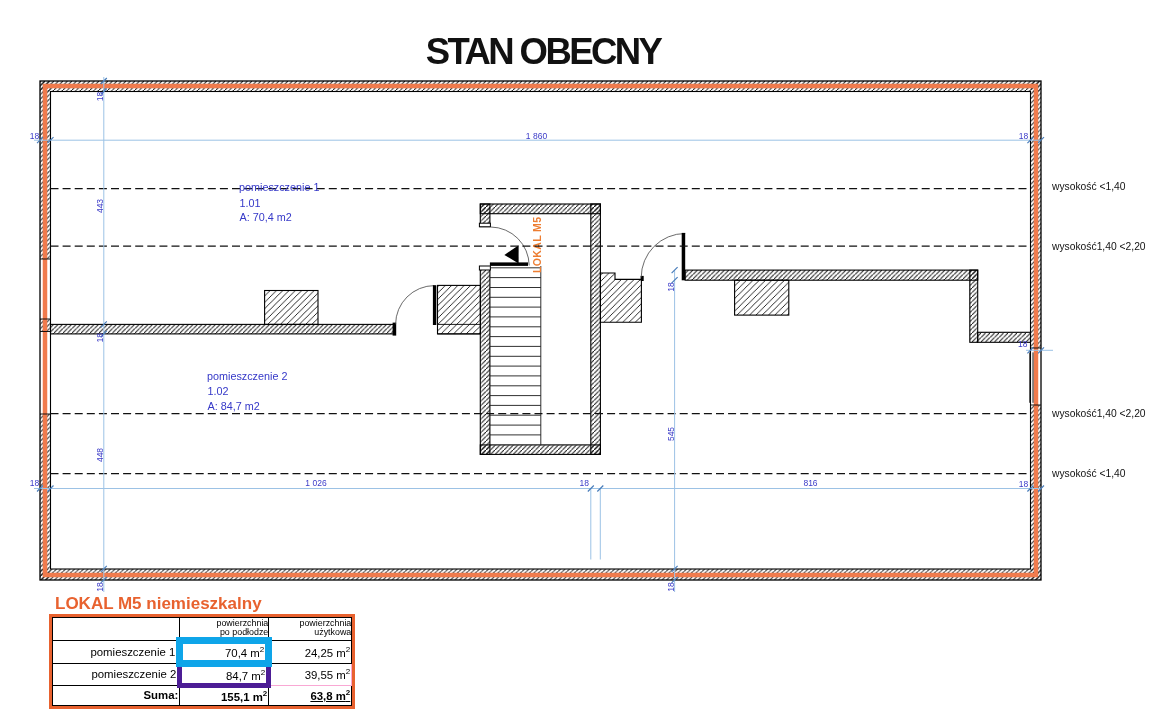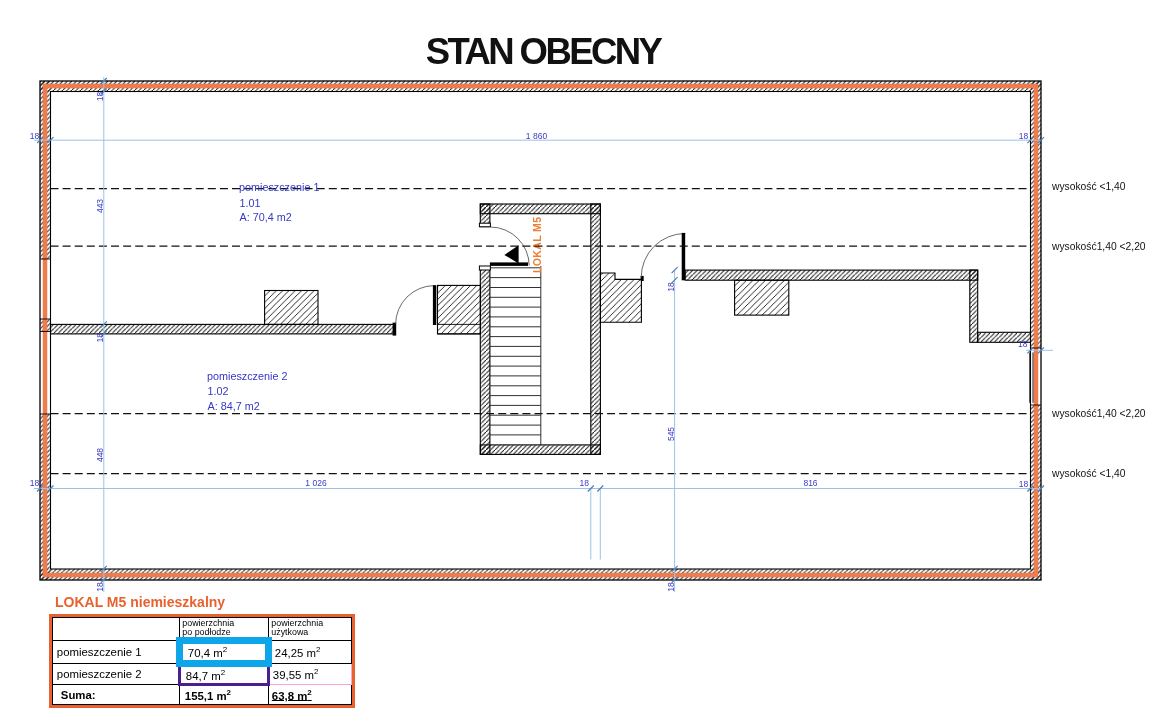--- a/index.html
+++ b/index.html
@@ -160,38 +160,38 @@
 
 <text x="1052" y="190" font-size="10.3" fill="#111">wysokość &lt;1,40</text>
 
 <text x="1052" y="249.7" font-size="10.3" fill="#111">wysokość1,40 &lt;2,20</text>
 
 <text x="1052" y="417.4" font-size="10.3" fill="#111">wysokość1,40 &lt;2,20</text>
 
 <text x="1052" y="477.4" font-size="10.3" fill="#111">wysokość &lt;1,40</text>
 </svg>
 
-<div class="abs" style="left:55px;top:594.2px;font-size:14px;font-weight:bold;color:#E8622F;">LOKAL M5 niemieszkalny</div>
+<div class="abs" style="left:55px;top:594.2px;font-size:17px;font-weight:bold;color:#E8622F;">LOKAL M5 niemieszkalny</div>
 
-<div class="abs" style="left:48.8px;top:614px;border:3px solid #E8622F;">
+<div class="abs" style="left:48.8px;top:614px;border:3px solid #E8622F;text-align:right;">
 <table style="border-collapse:collapse;font-family:'Liberation Sans',sans-serif;">
 <tbody>
         <tr style="height:17.5px;">
 <td style="border:1px solid #000;width:124.5px;"></td>
 <td style="border:1px solid #000;width:86px;font-size:8.9px;line-height:9.2px;padding:0.5px 0 0 2px;vertical-align:top;">powierzchnia<br>po podłodze</td>
 <td style="border:1px solid #000;width:80px;font-size:8.9px;line-height:9.2px;padding:0.5px 0 0 2px;vertical-align:top;">powierzchnia<br>użytkowa</td>
 </tr>
 <tr style="height:21.6px;font-size:11.4px;">
 <td style="border:1px solid #000;padding-left:4px;">pomieszczenie 1</td>
 <td style="border:7px solid #0ea5e9;padding-left:4.5px;">70,4 m<sup style="font-size:8px;">2</sup></td>
 <td style="border:1px solid #000;padding-left:2.5px;">24,25 m<sup style="font-size:8px;">2</sup></td>
 </tr>
 <tr style="height:21.4px;font-size:11.4px;">
 <td style="border:1px solid #000;padding-left:4px;">pomieszczenie 2</td>
-<td style="border:3px solid #4c1d95;padding-left:4.5px;">84,7 m<sup style="font-size:8px;">2</sup></td>
+<td style="border:5px solid #4c1d95;padding-left:4.5px;">84,7 m<sup style="font-size:8px;">2</sup></td>
 <td style="border:1px solid #f9a8d4;padding-left:2.5px;">39,55 m<sup style="font-size:8px;">2</sup></td>
 </tr>
 <tr style="height:20px;font-size:11.4px;font-weight:bold;padding-left:8px;">
 <td style="border:1px solid #000;padding-left:8px;">Suma:</td>
 <td style="border:1px solid #000;padding-left:4.5px;">155,1 m<sup style="font-size:8px;">2</sup></td>
 <td style="border:1px solid #000;padding-left:2.5px;text-decoration:underline;">63,8 m<sup style="font-size:8px;">2</sup></td>
 </tr>
 </tbody>
     </table>
 </div>

